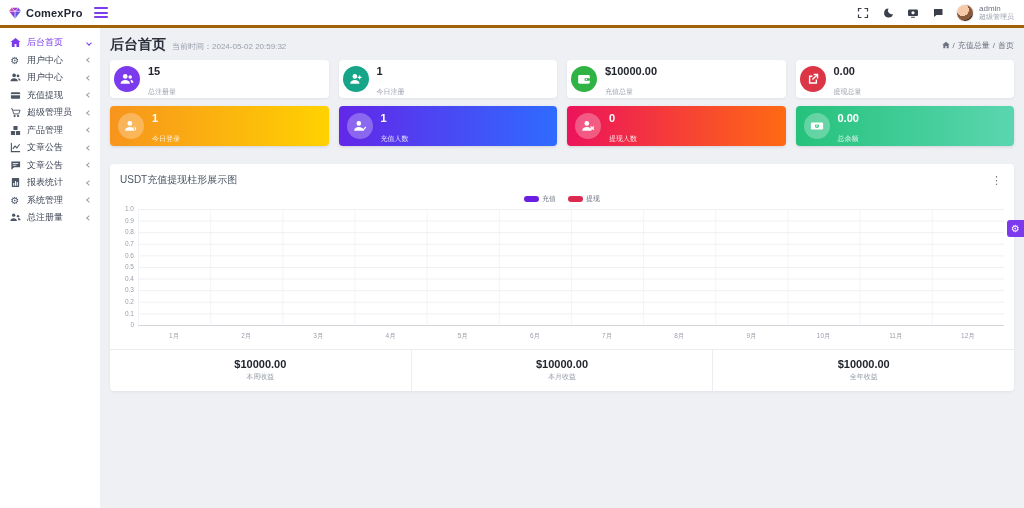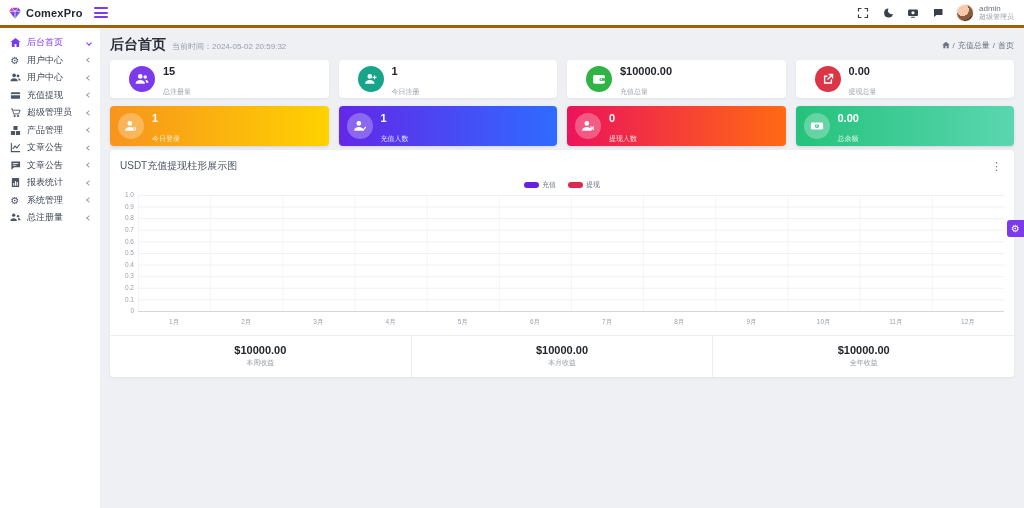--- a/index.html
+++ b/index.html
@@ -38,41 +38,41 @@
   .page-head { display:flex; align-items:center; justify-content:space-between; height:22px; }
   .ph-left { display:flex; align-items:baseline; gap:6px; }
   .page-title { font-size:14px; font-weight:bold; color:#2b2f3a; }
   .page-time { font-size:8px; color:#9aa0ab; }
   .breadcrumb { display:flex; align-items:center; gap:3px; font-size:8px; color:#6b7280; }
   .breadcrumb svg { width:8px; height:8px; color:#6b7280; }
   .crumb { cursor:pointer; }
 
   .cards-row { display:grid; grid-template-columns:repeat(4,1fr); gap:10px; margin-top:4px; }
   .stat-card { background:#fff; border-radius:4px; height:38px; display:flex; align-items:center;
-    padding:0 19px; box-shadow:0 1px 3px rgba(20,20,40,.06); }
+    padding:0 4px; box-shadow:0 1px 3px rgba(20,20,40,.06); }
   .circle { width:26px; height:26px; border-radius:50%; display:flex; align-items:center; justify-content:center; color:#fff; flex:none; }
   .circle svg { width:14px; height:14px; }
   .c1 { background:#7c3aed; } .c2 { background:#17a589; } .c3 { background:#2fb344; } .c4 { background:#dc3545; }
   .stat-text { margin-left:8px; line-height:1.2; }
   .stat-value { font-size:11px; font-weight:bold; color:#23262e; }
   .stat-label { font-size:7px; color:#9aa0ab; }
 
   .grad-row { margin-top:8px; }
   .grad-card { border-radius:4px; height:40px; display:flex; align-items:center; padding:0 8px; color:#fff;
     box-shadow:0 1px 3px rgba(20,20,40,.12); }
   .g1 { background:linear-gradient(90deg,#f7941d,#ffd200); }
   .g2 { background:linear-gradient(90deg,#6327e8,#2f6bff); }
   .g3 { background:linear-gradient(90deg,#ec135b,#ff6a13); }
   .g4 { background:linear-gradient(90deg,#25c27c,#5bd6b0); }
   .grad-card .circle { background:rgba(255,255,255,.28); }
   .grad-card .stat-value, .grad-card .stat-label { color:#fff; }
   .grad-card .stat-label { opacity:.85; }
 
   
-  .chart-card { background:#fff; border-radius:4px; margin-top:4px; box-shadow:0 1px 3px rgba(20,20,40,.06); }
+  .chart-card { background:#fff; border-radius:4px; margin-top:18px; box-shadow:0 1px 3px rgba(20,20,40,.06); }
   .chart-head { display:flex; align-items:center; justify-content:space-between; padding:9px 10px 4px 10px; }
   .chart-title { font-size:10px; color:#4b5563; }
   .kebab { font-size:11px; color:#6b7280; cursor:pointer; line-height:1; padding:0 2px; }
   .legend { display:flex; justify-content:center; gap:12px; align-items:center; height:16px; }
   .legend-item { display:flex; align-items:center; gap:3px; cursor:pointer; }
   .legend-pill { width:15px; height:6px; border-radius:3px; }
   .lp-recharge { background:#6a1fe0; } .lp-withdraw { background:#dc2950; }
   .legend-label { font-size:7px; color:#6b7280; }
 
   .plot-wrap { display:flex; padding:2px 10px 0 6px; }

